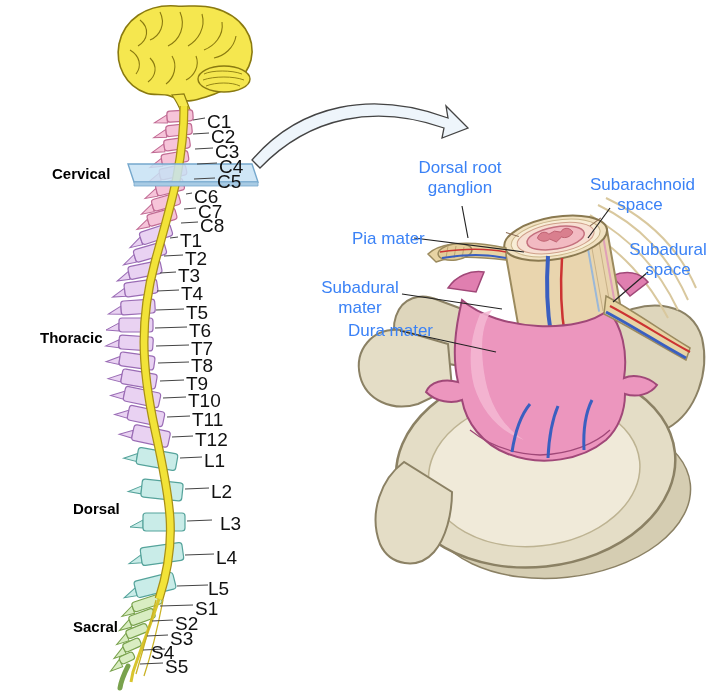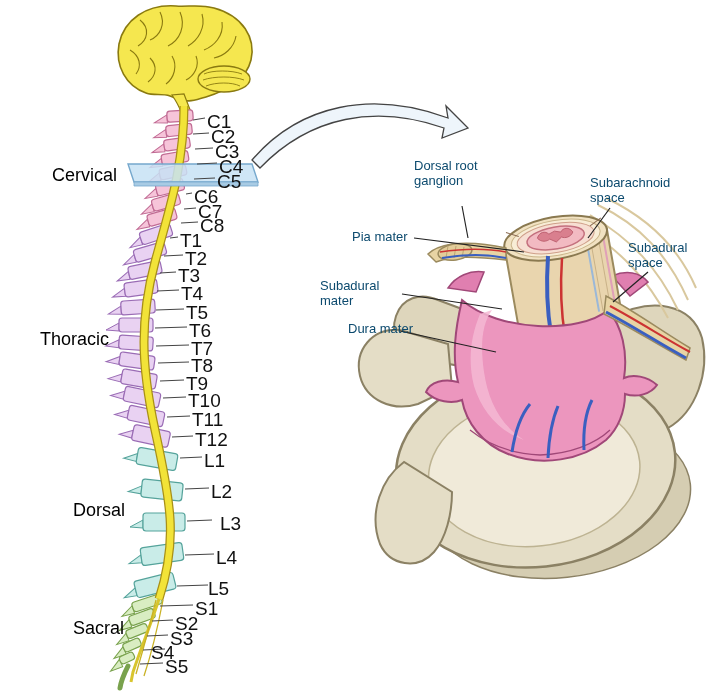--- a/index.html
+++ b/index.html
@@ -1,21 +1,21 @@
 <!DOCTYPE html>
 <html><head>
 <meta charset="utf-8">
 <style>
   html,body{margin:0;padding:0;background:#fff}
   .stage{position:relative;width:720px;height:696px;background:#ffffff;
          font-family:"Liberation Sans",sans-serif;overflow:hidden}
   .stage svg{position:absolute;left:0;top:0}
   .vl{position:absolute;font-size:19px;color:#111;white-space:nowrap}
-  .region{position:absolute;font-size:18px;font-weight:normal;color:#000;white-space:nowrap}
-  .dl{position:absolute;font-size:13px;color:#0c4a6e;text-align:left;line-height:1.18}
+  .region{position:absolute;font-size:15px;font-weight:bold;color:#000;white-space:nowrap}
+  .dl{position:absolute;font-size:17px;color:#3b82f6;text-align:center;line-height:1.18}
   .single{white-space:nowrap}
   .cutlabel{position:absolute;font-size:15px;font-weight:bold;color:#000;text-align:center;line-height:1.12}
 </style>
 </head>
 <body>
 
 <div class="stage">
 
 <svg width="720" height="696" viewBox="0 0 720 696">
 

